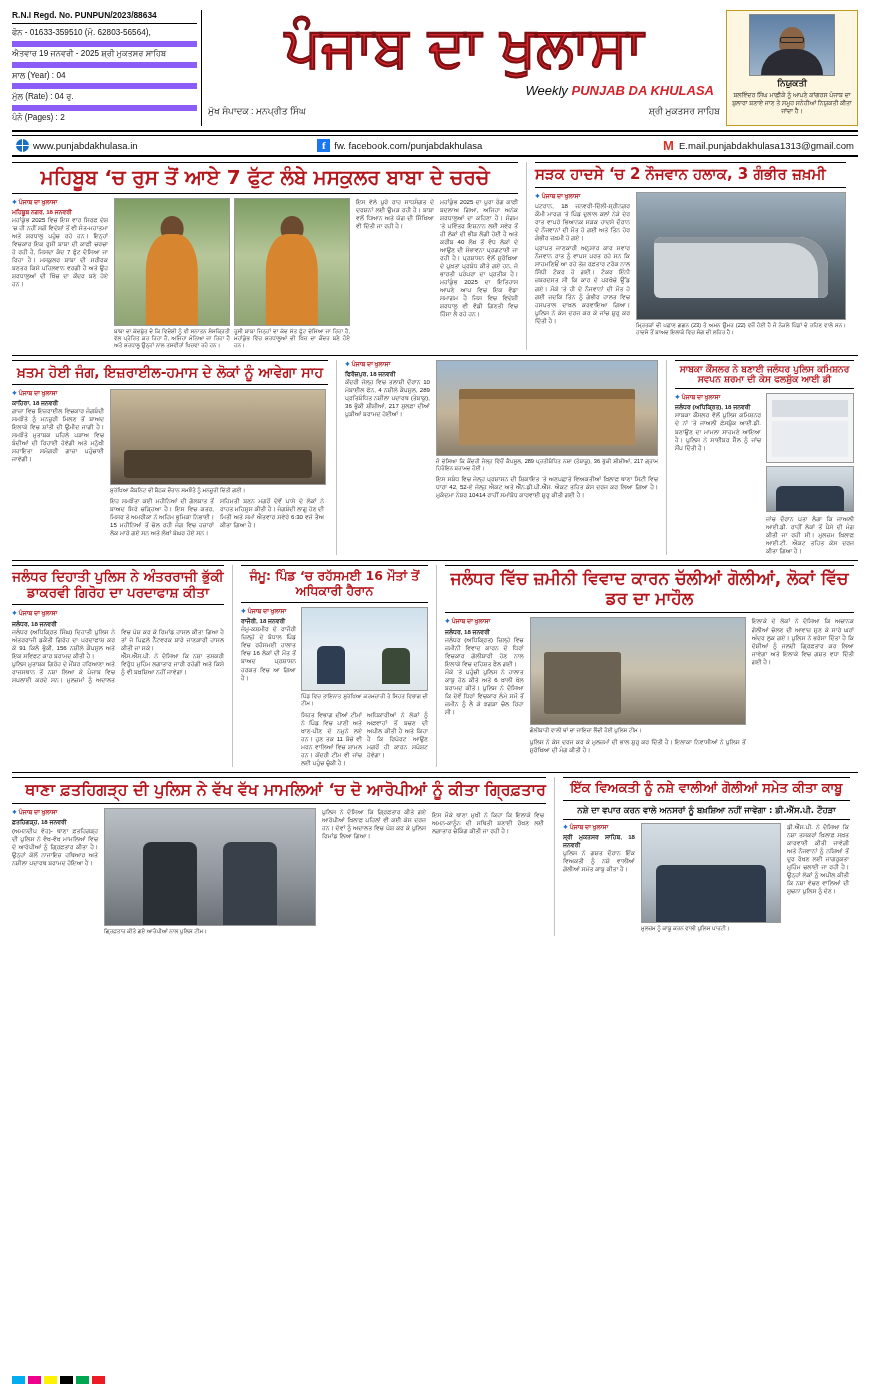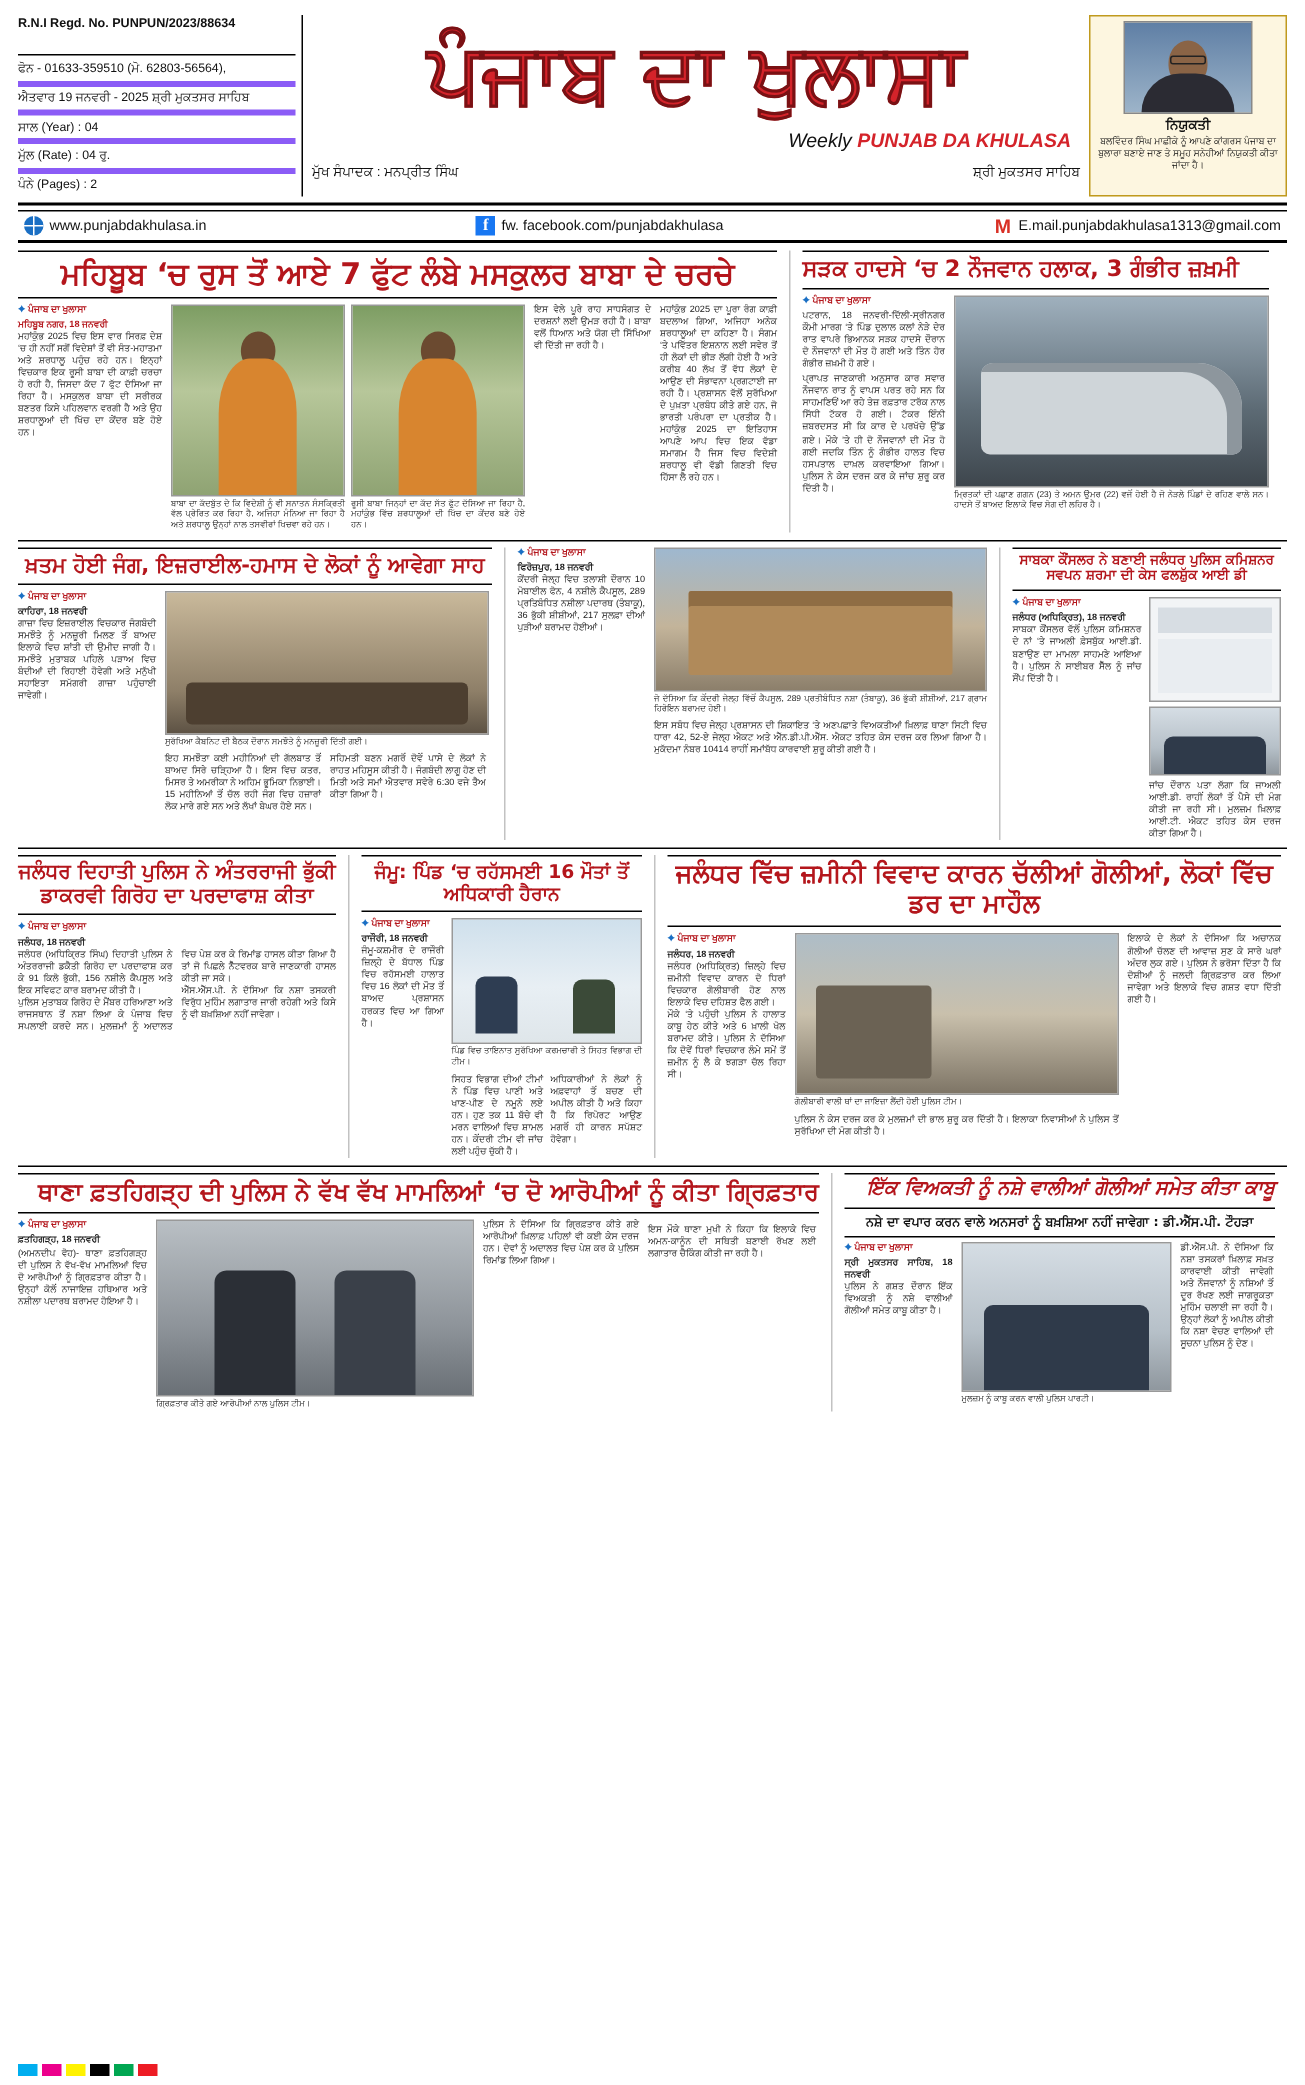--- a/index.html
+++ b/index.html
@@ -25,22 +25,22 @@
     border-bottom: 2px solid #000;
     padding-bottom: 4px;
   }
   .mh-left {
     width: 190px;
     font-size: 8.2px;
     line-height: 1.25;
     border-right: 1px solid #000;
     padding-right: 4px;
   }
-  .mh-left .rni { font-weight: bold; font-size: 8.4px; border-bottom:1px solid #000; padding-bottom:15px; margin-bottom:2px;}
-  .mh-left .row { border-bottom: 4px solid #8b5cf6; padding: 2.5px 0; }
+  .mh-left .rni { font-weight: bold; font-size: 8.4px; border-bottom:1px solid #000; padding-bottom:2px; margin-bottom:2px;}
+  .mh-left .row { border-bottom: 6px solid #8b5cf6; padding: 2.5px 0; }
   .mh-left .row:last-child { border-bottom: none; }
   .mh-center {
     flex: 1;
     text-align: center;
     padding: 0 6px;
     display:flex; flex-direction:column; justify-content:center; align-items:center;
   }
   .logo-title {
     font-family: "DejaVu Sans", sans-serif;
     font-size: 56px;
@@ -408,21 +408,21 @@
           <div>ਪੁਲਿਸ ਨੇ ਦੱਸਿਆ ਕਿ ਗ੍ਰਿਫ਼ਤਾਰ ਕੀਤੇ ਗਏ ਆਰੋਪੀਆਂ ਖ਼ਿਲਾਫ਼ ਪਹਿਲਾਂ ਵੀ ਕਈ ਕੇਸ ਦਰਜ ਹਨ। ਦੋਵਾਂ ਨੂੰ ਅਦਾਲਤ ਵਿਚ ਪੇਸ਼ ਕਰ ਕੇ ਪੁਲਿਸ ਰਿਮਾਂਡ ਲਿਆ ਗਿਆ।</div>
         </div>
         <div style="width:112px;">
           <div class="col" style="margin-top:3px;">ਇਸ ਮੌਕੇ ਥਾਣਾ ਮੁਖੀ ਨੇ ਕਿਹਾ ਕਿ ਇਲਾਕੇ ਵਿਚ ਅਮਨ-ਕਾਨੂੰਨ ਦੀ ਸਥਿਤੀ ਬਣਾਈ ਰੱਖਣ ਲਈ ਲਗਾਤਾਰ ਚੈਕਿੰਗ ਕੀਤੀ ਜਾ ਰਹੀ ਹੈ।</div>
         </div>
       </div>
     </div>
 
     <div style="width:296px; border-left:1px solid #c2c2c2; padding-left:8px;">
       <div class="band">
-        <div class="hl" style="font-size:13px; text-align:right;font-style:italic;">ਇੱਕ ਵਿਅਕਤੀ ਨੂੰ ਨਸ਼ੇ ਵਾਲੀਆਂ ਗੋਲੀਆਂ ਸਮੇਤ ਕੀਤਾ ਕਾਬੂ</div>
+        <div class="hl" style="font-size:13px; text-align:center;">ਇੱਕ ਵਿਅਕਤੀ ਨੂੰ ਨਸ਼ੇ ਵਾਲੀਆਂ ਗੋਲੀਆਂ ਸਮੇਤ ਕੀਤਾ ਕਾਬੂ</div>
       </div>
       <div class="subhead" style="border-bottom:1px solid #000; padding-bottom:3px; margin-bottom:3px;">ਨਸ਼ੇ ਦਾ ਵਪਾਰ ਕਰਨ ਵਾਲੇ ਅਨਸਰਾਂ ਨੂੰ ਬਖ਼ਸ਼ਿਆ ਨਹੀਂ ਜਾਵੇਗਾ : ਡੀ.ਐੱਸ.ਪੀ. ਟੌਹੜਾ</div>
       <div style="display:flex; gap:6px;">
         <div class="col" style="width:72px;">
           <div class="tagline"><span class="plus">✦</span> <span>ਪੰਜਾਬ ਦਾ ਖੁਲਾਸਾ</span></div>
           <div style="font-weight:bold;">ਸ੍ਰੀ ਮੁਕਤਸਰ ਸਾਹਿਬ, 18 ਜਨਵਰੀ</div>
           <div>ਪੁਲਿਸ ਨੇ ਗਸ਼ਤ ਦੌਰਾਨ ਇੱਕ ਵਿਅਕਤੀ ਨੂੰ ਨਸ਼ੇ ਵਾਲੀਆਂ ਗੋਲੀਆਂ ਸਮੇਤ ਕਾਬੂ ਕੀਤਾ ਹੈ।</div>
         </div>
         <div style="width:140px;">
           <div class="photo sc-flag" style="width:140px;height:100px;"></div>

